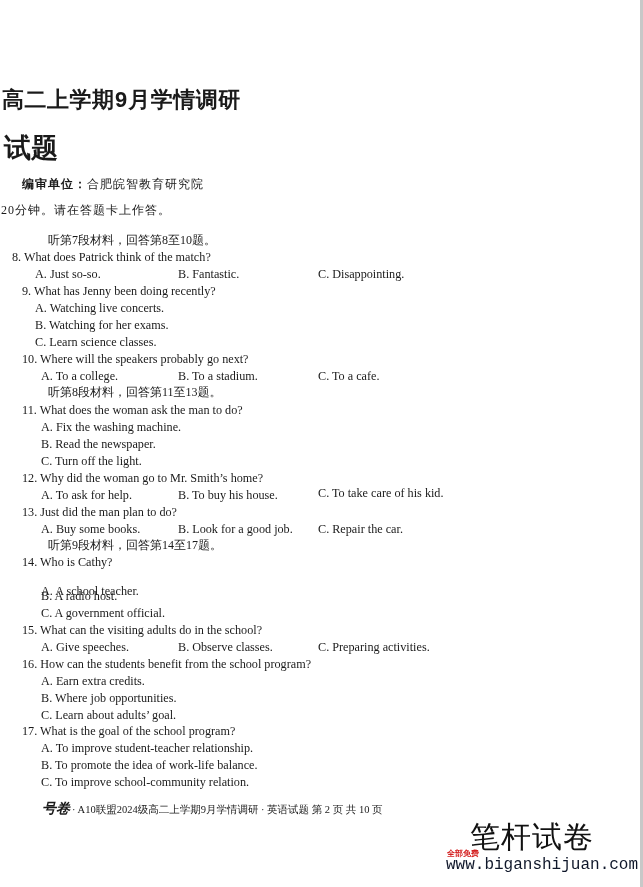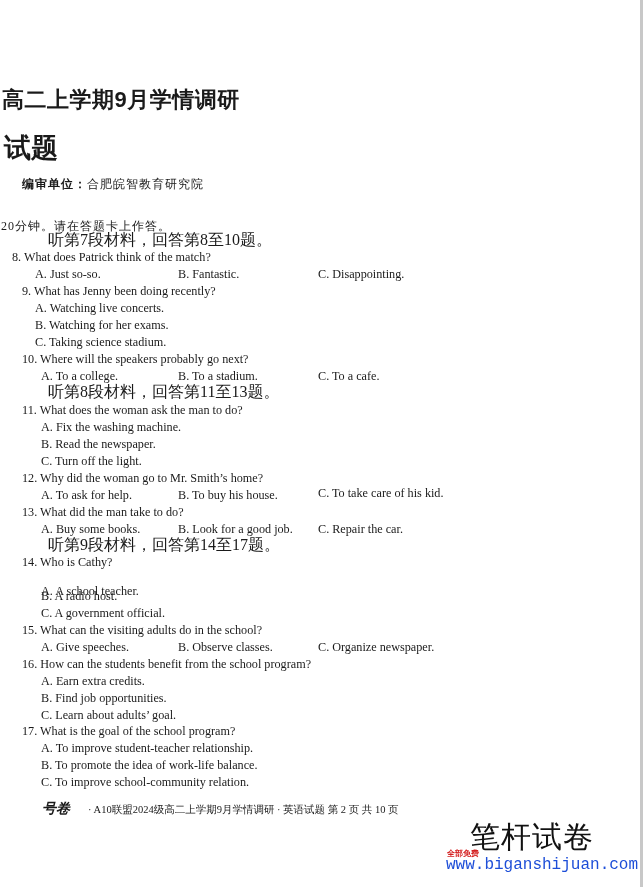--- a/index.html
+++ b/index.html
@@ -1,30 +1,30 @@
 <!DOCTYPE html>
 <html><head>
 <meta charset="utf-8">
 <style>
   html, body { margin:0; padding:0; }
   body { width:643px; height:887px; background:#fff; position:relative; overflow:hidden;
          font-family:"Liberation Serif", "DejaVu Serif", serif; color:#1a1a1a; }
   .edge { position:absolute; top:0; right:0; width:3px; height:887px; background:#c8c8c8; }
-  .title1 { position:absolute; left:2px; top:85px; font-size:22px; font-weight:bold; letter-spacing:0.5px; font-family:Liberation Sans, sans-serif; }
+  .title1 { position:absolute; left:2px; top:85px; font-size:22px; font-weight:bold; letter-spacing:0.5px; font-family:Liberation Mono, monospace; }
   .title2 { position:absolute; left:4px; top:130px; font-size:27px; font-weight:bold; font-family:"DejaVu Serif", serif; }
   .editor { position:absolute; left:22px; top:176px; font-size:12px; letter-spacing:1px; }
   .editor b { font-weight:bold; }
-  .timing { position:absolute; left:1px; top:202px; font-size:12px; letter-spacing:1px;margin-top:16px; }
+  .timing { position:absolute; left:1px; top:202px; font-size:12px; letter-spacing:1px; }
   .line { position:absolute; font-size:12.2px; white-space:nowrap; line-height:14px; }
-  .sec { font-size:16px;font-family:Liberation Serif, serif; }
+  .sec { font-size:12px;font-family:Liberation Serif, serif; }
   .footer { position:absolute; left:42px; top:800px; font-size:10.5px; white-space:nowrap; }
-  .logo { display:inline-block; font-weight:bold; font-style:italic; font-size:14px; margin-right:18px; }
+  .logo { display:inline-block; font-weight:bold; font-style:italic; font-size:14px; margin-right:2px; }
   .wm-title { position:absolute; left:470px; top:817px; font-size:30px; font-family:"DejaVu Sans", sans-serif; letter-spacing:1px; color:#111; }
   .wm-free { position:absolute; left:447px; top:848px; font-size:8px; color:#d42020; font-weight:bold; font-family:"DejaVu Sans", sans-serif; }
-  .wm-url { position:absolute; left:446px; top:856px; font-size:16px; font-family:"Liberation Mono", "DejaVu Sans Mono", monospace; color:#1d4ed8; }
+  .wm-url { position:absolute; left:446px; top:856px; font-size:16px; font-family:"Liberation Mono", "DejaVu Sans Mono", monospace; color:#0f172a; }
 </style>
 </head>
 <body>
 
 <div class="edge"></div>
 
 <div class="title1">高二上学期9月学情调研</div>
 <div class="title2">试题</div>
 <div class="editor">
   <b>编审单位：</b><span>合肥皖智教育研究院</span>
@@ -34,59 +34,59 @@
 <div class="line sec" style="left:48px;top:233px">听第7段材料，回答第8至10题。</div>
 
 <div class="line" style="left:12px;top:250px"><span>8.</span> <span>What does Patrick think of the match?</span></div>
 <div class="line" style="left:35px;top:267px">A. Just so-so.</div>
 <div class="line" style="left:178px;top:267px">B. Fantastic.</div>
 <div class="line" style="left:318px;top:267px">C. Disappointing.</div>
 
 <div class="line" style="left:22px;top:284px"><span>9.</span> <span>What has Jenny been doing recently?</span></div>
 <div class="line" style="left:35px;top:301px">A. Watching live concerts.</div>
 <div class="line" style="left:35px;top:318px">B. Watching for her exams.</div>
-<div class="line" style="left:35px;top:335px">C. Taking science stadium.</div>
+<div class="line" style="left:35px;top:335px">C. Learn science classes.</div>
 
 <div class="line" style="left:22px;top:352px"><span>10.</span> <span>Where will the speakers probably go next?</span></div>
 <div class="line" style="left:41px;top:369px">A. To a college.</div>
 <div class="line" style="left:178px;top:369px">B. To a stadium.</div>
 <div class="line" style="left:318px;top:369px">C. To a cafe.</div>
 
 <div class="line sec" style="left:48px;top:385px">听第8段材料，回答第11至13题。</div>
 
 <div class="line" style="left:22px;top:403px"><span>11.</span> <span>What does the woman ask the man to do?</span></div>
 <div class="line" style="left:41px;top:420px">A. Fix the washing machine.</div>
 <div class="line" style="left:41px;top:437px">B. Read the newspaper.</div>
 <div class="line" style="left:41px;top:454px">C. Turn off the light.</div>
 
 <div class="line" style="left:22px;top:471px"><span>12.</span> <span>Why did the woman go to Mr. Smith’s home?</span></div>
 <div class="line" style="left:41px;top:488px">A. To ask for help.</div>
 <div class="line" style="left:178px;top:488px">B. To buy his house.</div>
 <div class="line" style="left:318px;top:486px">C. To take care of his kid.</div>
 
-<div class="line" style="left:22px;top:505px"><span>13.</span> <span>What did the man take to do?</span></div>
+<div class="line" style="left:22px;top:505px"><span>13.</span> <span>Just did the man plan to do?</span></div>
 <div class="line" style="left:41px;top:522px">A. Buy some books.</div>
 <div class="line" style="left:178px;top:522px">B. Look for a good job.</div>
 <div class="line" style="left:318px;top:522px">C. Repair the car.</div>
 
 <div class="line sec" style="left:48px;top:538px">听第9段材料，回答第14至17题。</div>
 
 <div class="line" style="left:22px;top:555px"><span>14.</span> <span>Who is Cathy?</span></div>
 <div class="line" style="left:41px;top:584px">A. A school teacher.</div>
 <div class="line" style="left:41px;top:589px">B. A radio host.</div>
 <div class="line" style="left:41px;top:606px">C. A government official.</div>
 
 <div class="line" style="left:22px;top:623px"><span>15.</span> <span>What can the visiting adults do in the school?</span></div>
 <div class="line" style="left:41px;top:640px">A. Give speeches.</div>
 <div class="line" style="left:178px;top:640px">B. Observe classes.</div>
-<div class="line" style="left:318px;top:640px">C. Organize newspaper.</div>
+<div class="line" style="left:318px;top:640px">C. Preparing activities.</div>
 
 <div class="line" style="left:22px;top:657px"><span>16.</span> <span>How can the students benefit from the school program?</span></div>
 <div class="line" style="left:41px;top:674px">A. Earn extra credits.</div>
-<div class="line" style="left:41px;top:691px">B. Find job opportunities.</div>
+<div class="line" style="left:41px;top:691px">B. Where job opportunities.</div>
 <div class="line" style="left:41px;top:708px">C. Learn about adults’ goal.</div>
 
 <div class="line" style="left:22px;top:724px"><span>17.</span> <span>What is the goal of the school program?</span></div>
 <div class="line" style="left:41px;top:741px">A. To improve student-teacher relationship.</div>
 <div class="line" style="left:41px;top:758px">B. To promote the idea of work-life balance.</div>
 <div class="line" style="left:41px;top:775px">C. To improve school-community relation.</div>
 
 <div class="footer">
   <span class="logo">号卷</span><span>· A10联盟2024级高二上学期9月学情调研 · 英语试题  第 2 页  共 10 页</span>
 </div>

